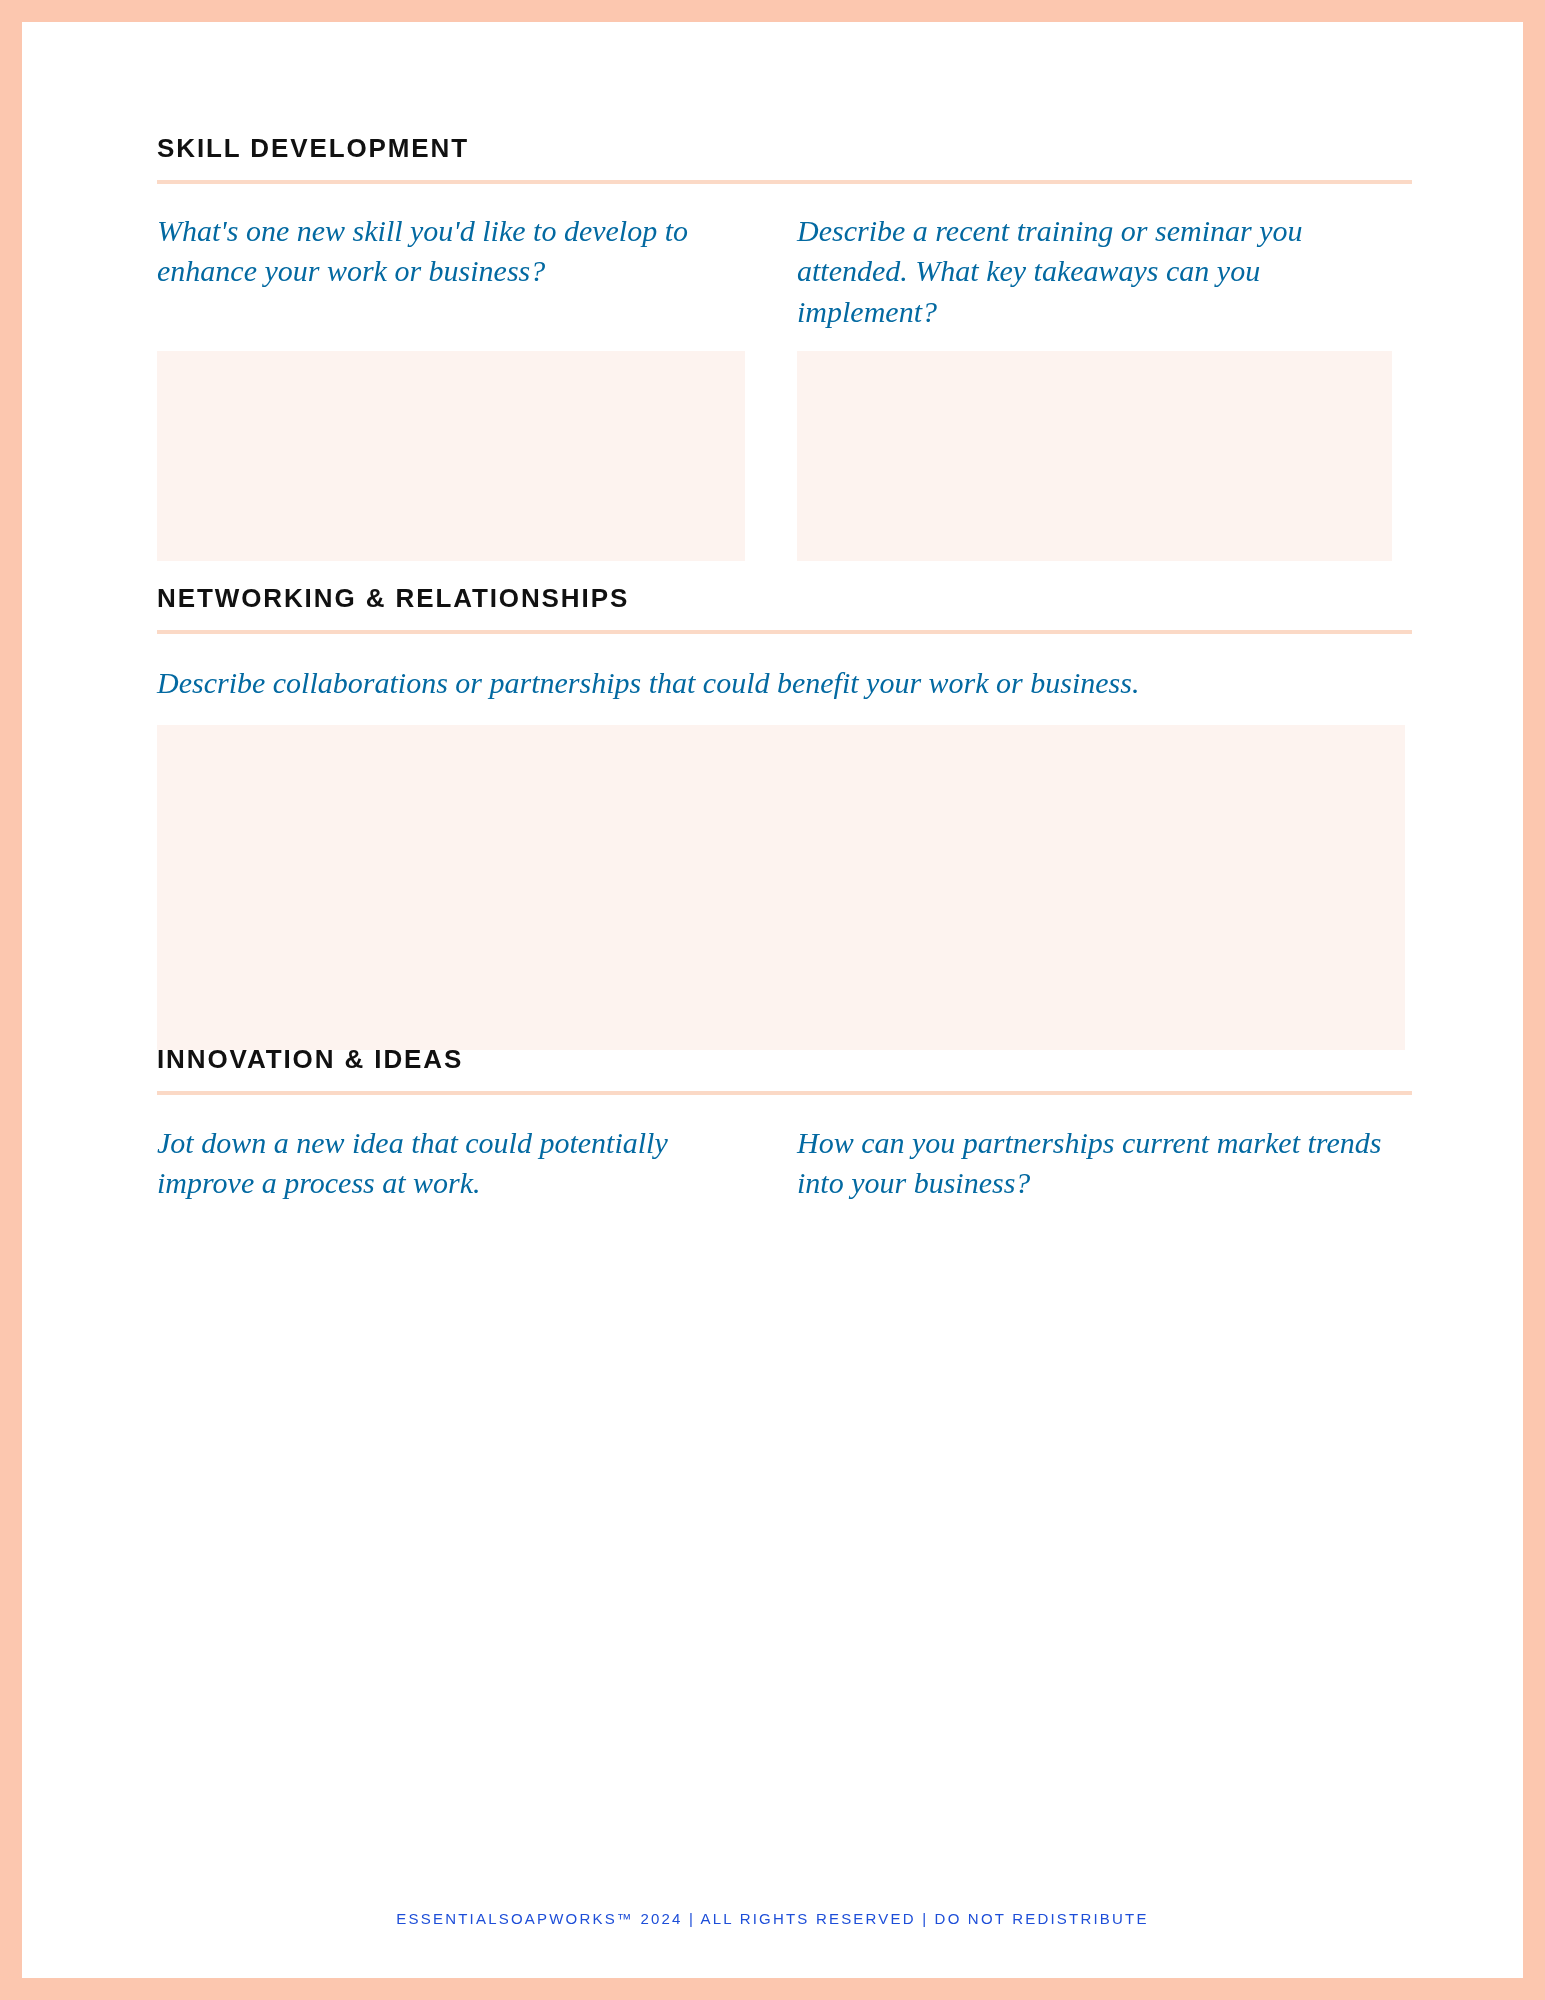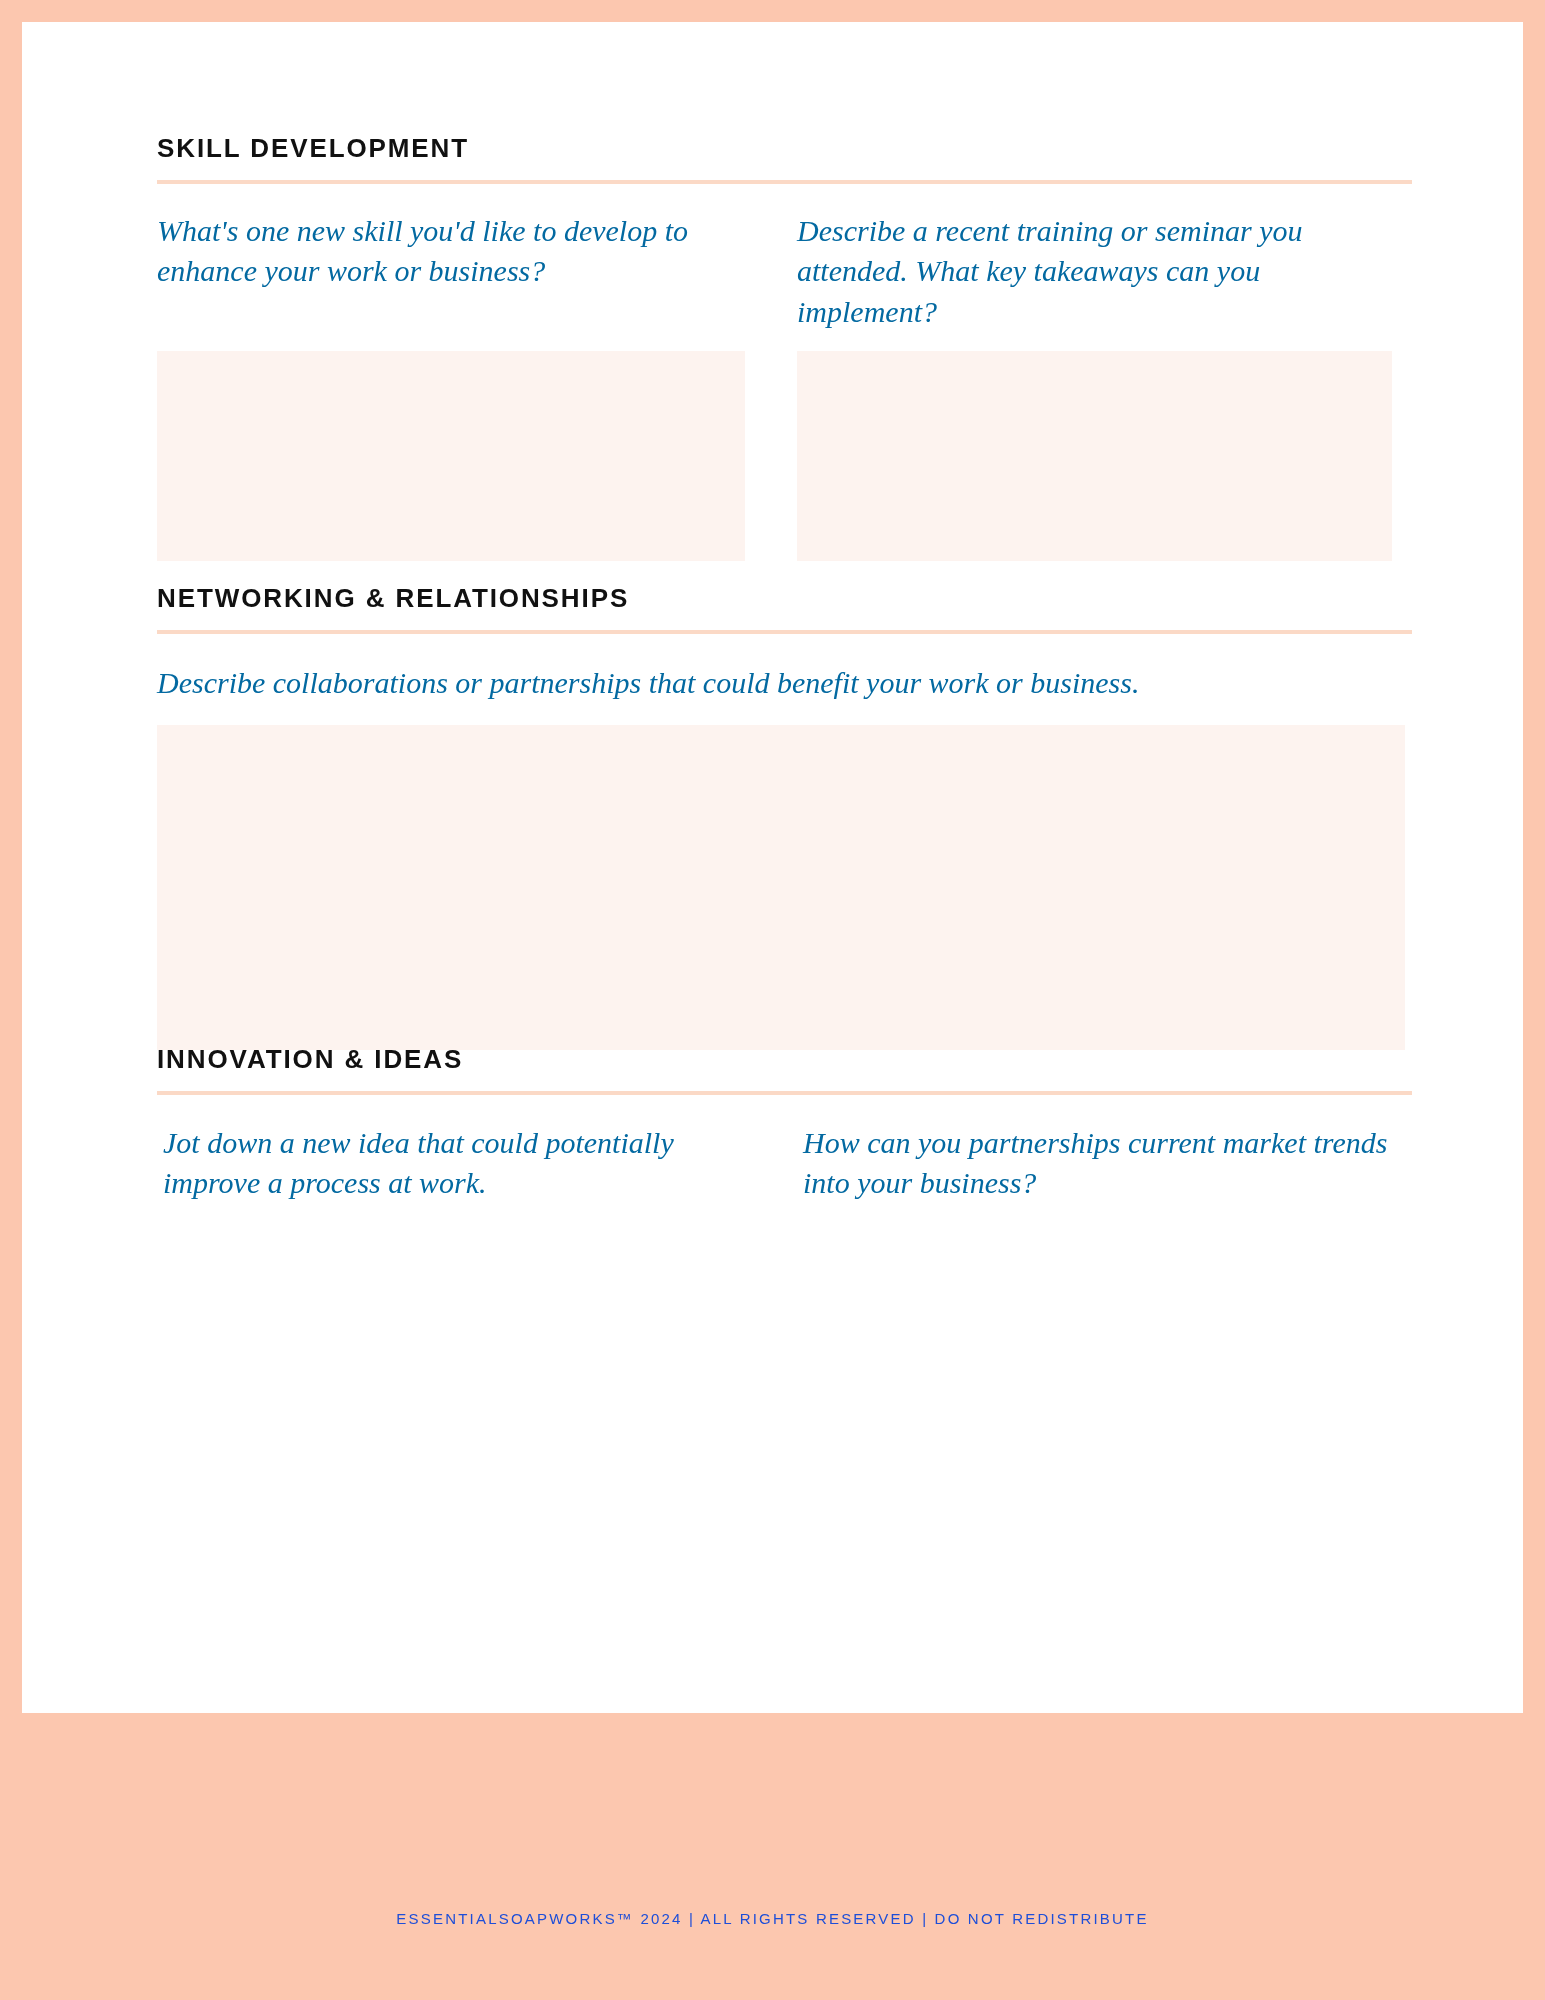--- a/index.html
+++ b/index.html
@@ -23,21 +23,21 @@
     height: 2000px;
     background: #FCC7AF;
     box-sizing: border-box;
   }
 
   .page {
     position: absolute;
     left: 22px;
     top: 22px;
     width: 1501px;
-    height: 1691px;
+    height: 1956px;
     background: #FFFFFF;
     box-sizing: border-box;
   }
 
   .content {
     position: absolute;
     left: 135px;
     top: 0;
     width: 1255px;
     height: 100%;
@@ -102,21 +102,21 @@
   #section-skill .box-right { position: absolute; left: 640px; width: 595px; }
 
   
   #section-networking { top: 562px; }
   #section-networking .prompt-row { margin-top: 29px; height: 52px; }
   #section-networking .boxes { position: relative; height: 325px; margin-top: 10px; }
   #section-networking .box-full { position: absolute; left: 0px; width: 1248px; height: 325px; }
 
   
   #section-innovation { top: 1023px; }
-  #section-innovation .prompt-row { margin-top: 28px; height: 92px; margin-left: 6px; }
+  #section-innovation .prompt-row { margin-top: 28px; height: 92px; }
   #section-innovation .boxes { position: relative; height: 210px; margin-top: 10px; }
   #section-innovation .box-left  { position: absolute; left: 0px;   width: 588px; }
   #section-innovation .box-right { position: absolute; left: 640px; width: 595px; }
 
   .footer {
     position: absolute;
     left: 0;
     top: 1888px;
     width: 1501px;
     text-align: center;

